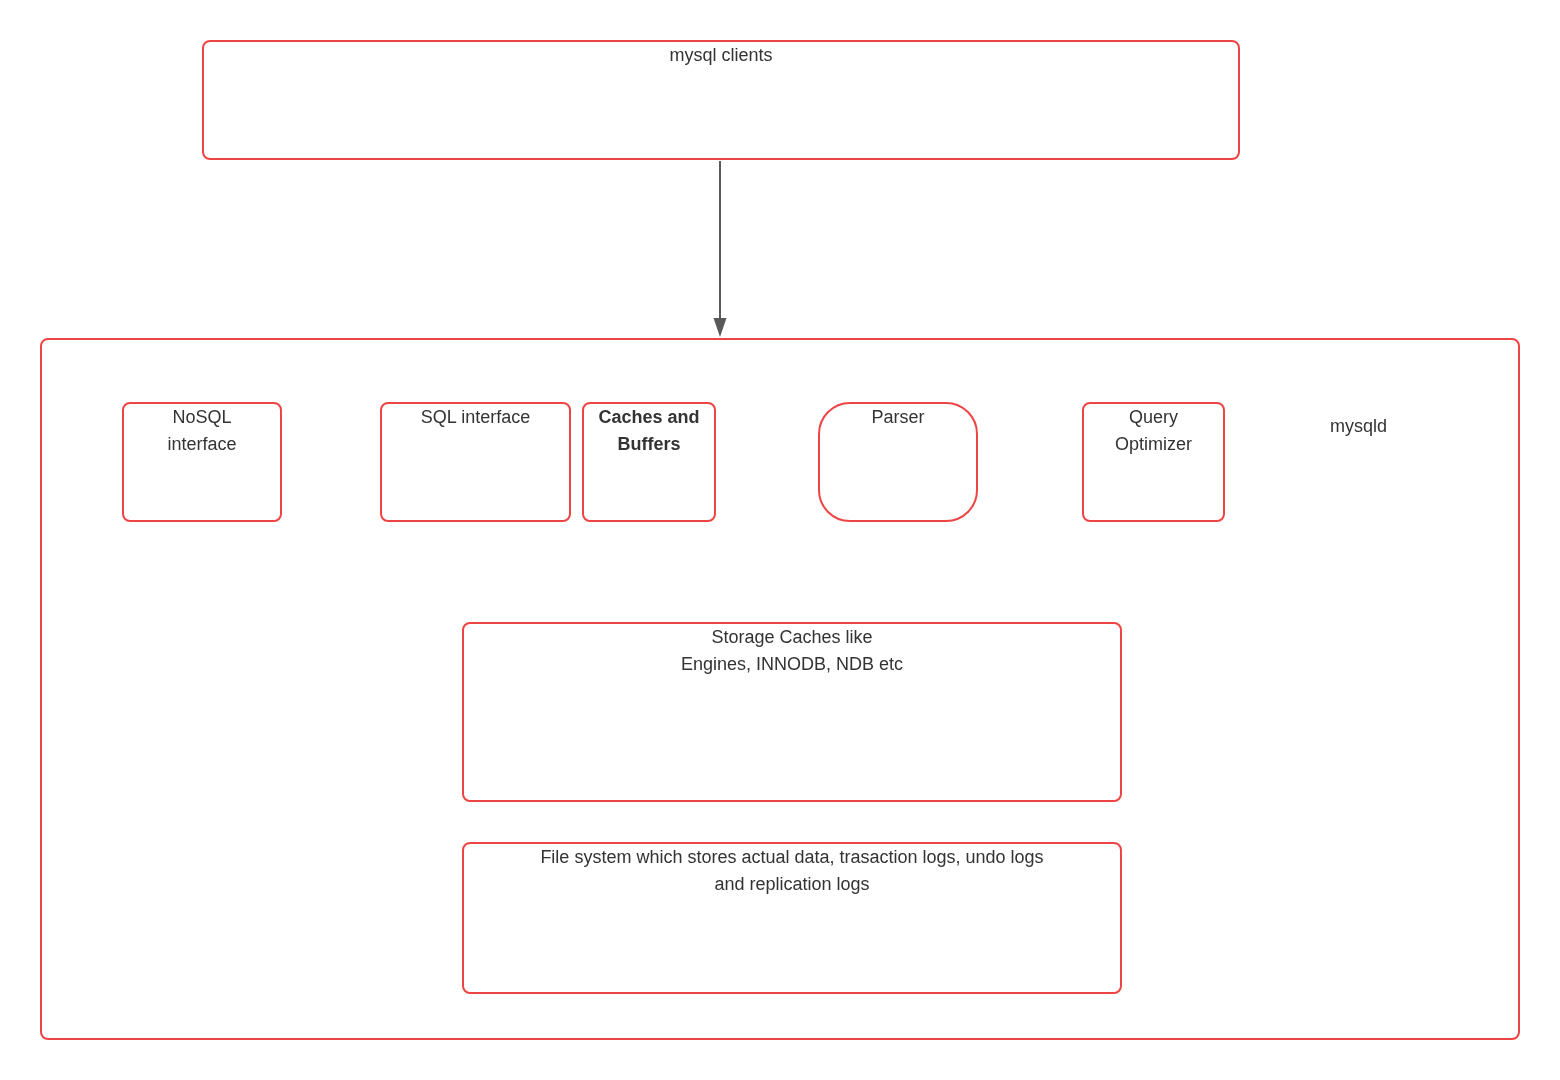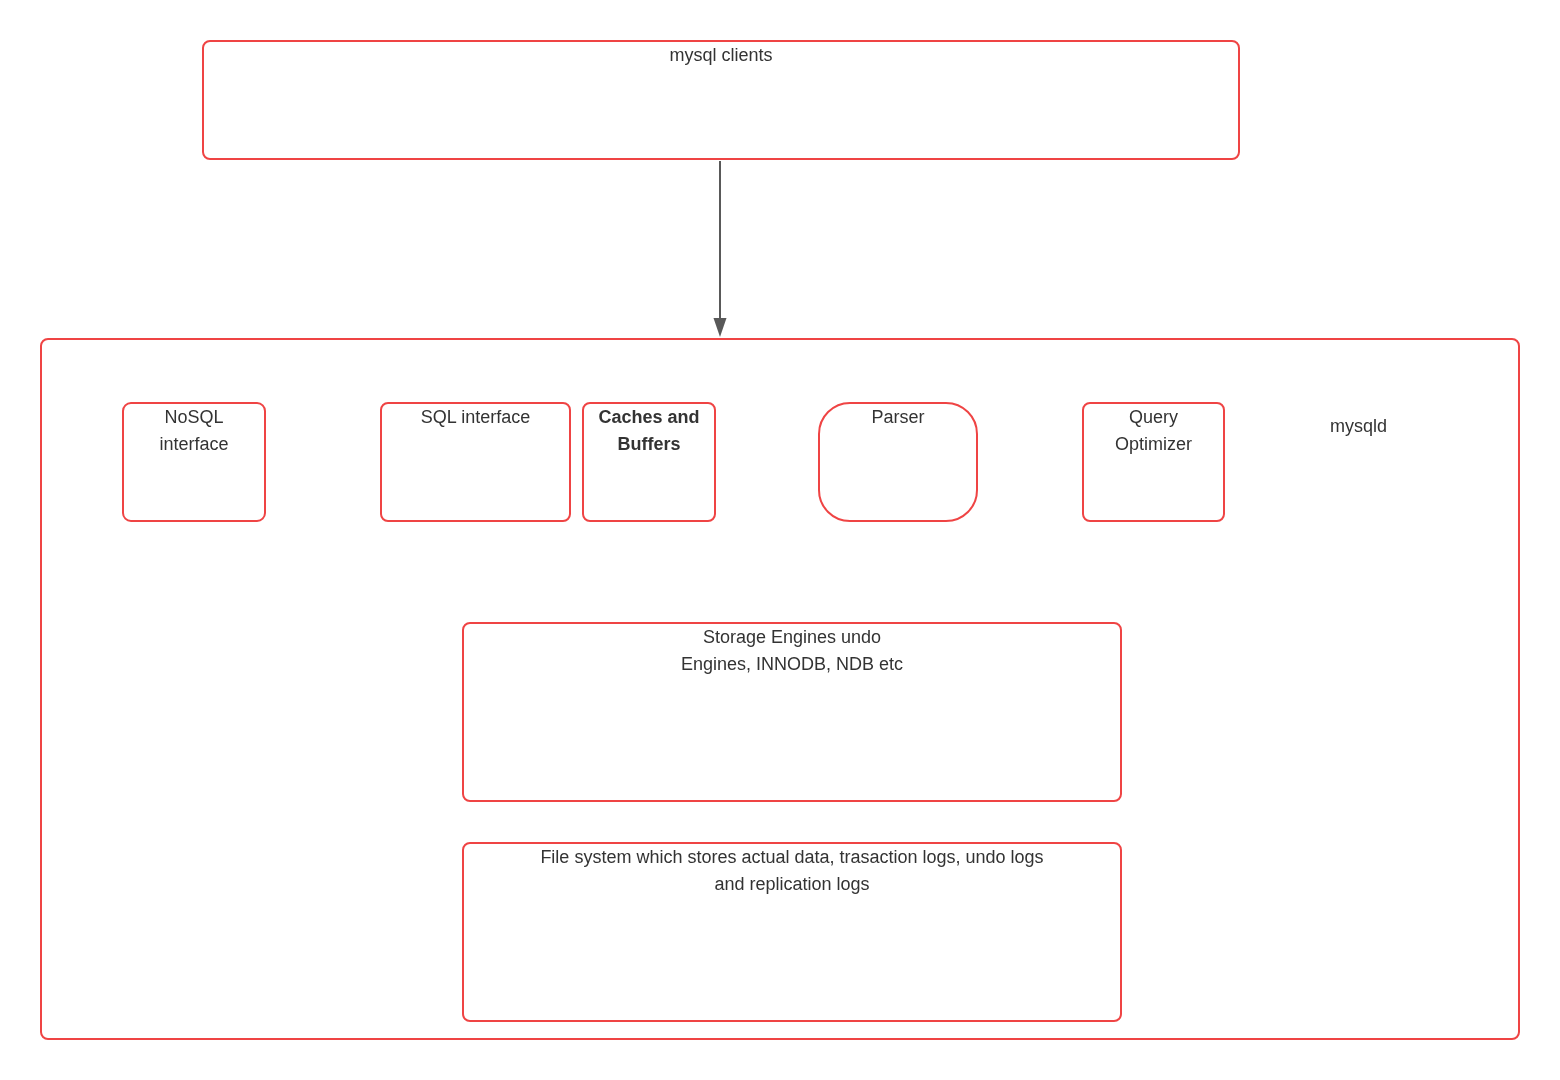--- a/index.html
+++ b/index.html
@@ -30,27 +30,27 @@
   .clients-box   { left: 202px; top: 40px;  width: 1038px; height: 120px; }
   .mysqld-box    { left: 40px;  top: 338px; width: 1480px; height: 702px; display: block; }
   .mysqld-label  {
     position: absolute;
     left: 1288px; top: 58px;
     font-size: 18px; line-height: 24px;
     color: #333333;
     margin-top: 16px;
   }
   .component     { top: 62px; height: 120px; padding: 0 6px; }
-  .comp-nosql    { left: 80px;   width: 144px; border-radius: 9px; }
+  .comp-nosql    { left: 80px;   width: 160px; }
   .comp-sql      { left: 338px;  width: 191px; }
   .comp-caches   { left: 540px;  width: 134px; font-weight: bold; }
   .comp-parser   { left: 776px;  width: 160px; border-radius: 32px; }
   .comp-query    { left: 1040px; width: 143px; }
   .storage-box   { left: 420px; top: 282px; width: 660px; height: 180px; }
-  .filesystem-box{ left: 420px; top: 502px; width: 660px; height: 180px; padding: 0 16px; }
+  .filesystem-box{ left: 420px; top: 502px; width: 660px; height: 152px; padding: 0 16px; }
   .arrow-svg {
     position: absolute;
     left: 706px; top: 160px;
     width: 28px; height: 178px;
   }
   .line { display: block; }
 </style>
 </head>
 <body>
 
@@ -86,21 +86,21 @@
     <div class="box component comp-parser">
       <span class="line">Parser</span>
     </div>
 
     <div class="box component comp-query">
       <span class="line">Query</span>
       <span class="line">Optimizer</span>
     </div>
 
     <div class="box storage-box">
-      <span class="line">Storage Engines undo</span>
+      <span class="line">Storage Caches like</span>
       <span class="line">Engines, INNODB, NDB etc</span>
     </div>
 
     <div class="box filesystem-box">
       <span class="line">File system which stores actual data, trasaction logs, undo logs</span>
       <span class="line">and replication logs</span>
     </div>
 
   </div>
 

